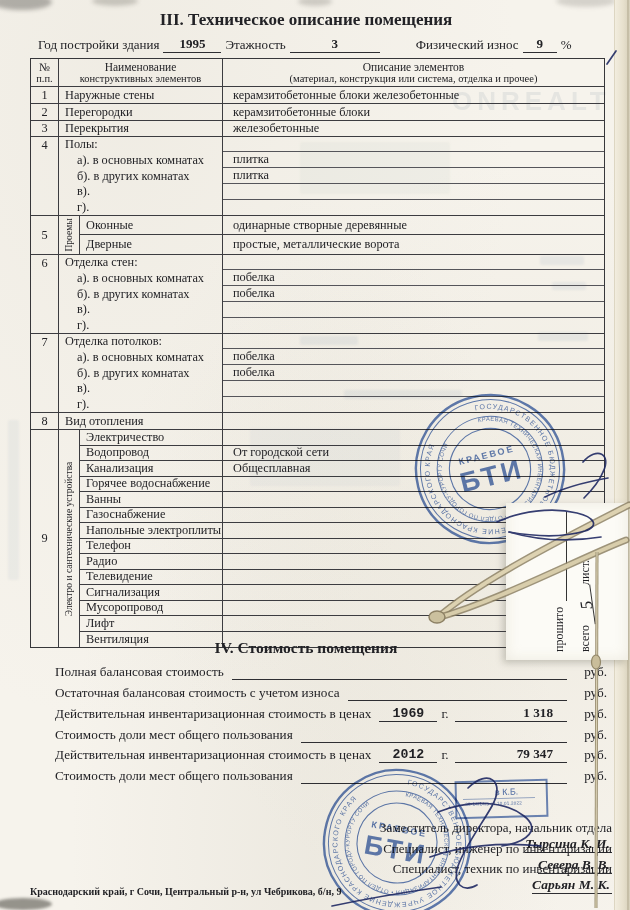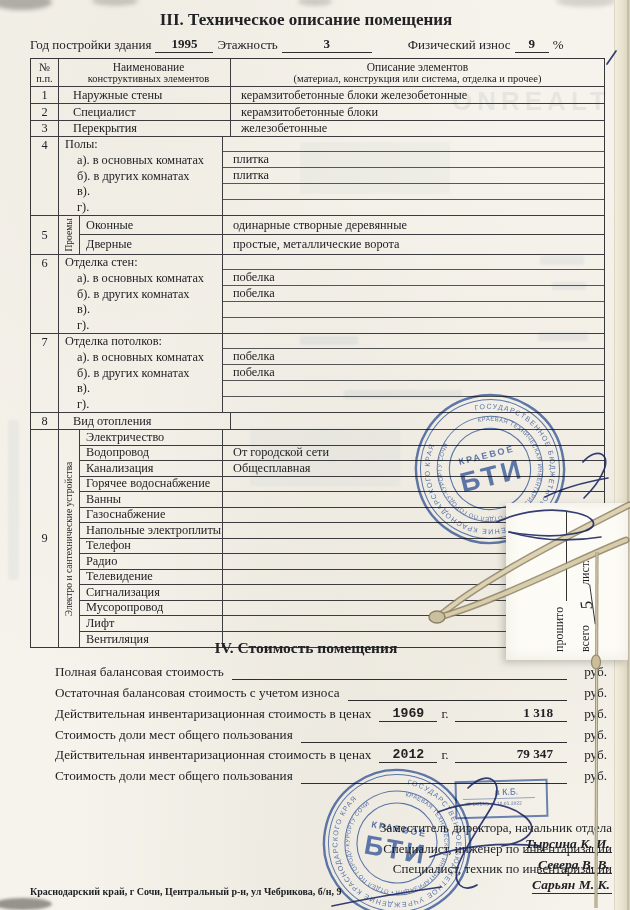--- a/index.html
+++ b/index.html
@@ -27,35 +27,35 @@
   .g4{left:538px;top:332px;width:50px;height:9px;}
   .g5{left:300px;top:336px;width:58px;height:9px;}
   .g6{left:344px;top:390px;width:118px;height:9px;}
   .g7{left:250px;top:428px;width:150px;height:58px;background:rgba(110,135,170,.05);}
   .g8{left:8px;top:420px;width:11px;height:160px;background:rgba(110,135,170,.08);}
   .watermark{position:absolute;left:452px;top:86px;z-index:1;
     font-family:"Liberation Sans","DejaVu Sans",sans-serif;font-weight:bold;
     font-size:26px;letter-spacing:5px;color:rgba(150,160,172,.17);}
   .doc-title{position:absolute;top:10px;left:0;width:612px;text-align:center;
     font-size:17px;font-weight:bold;z-index:5;}
-  .info-row{position:absolute;top:36px;left:30px;width:578px;display:flex;
+  .info-row{position:absolute;top:36px;left:38px;width:578px;display:flex;
     align-items:flex-end;font-size:13px;z-index:5;}
   .info-label{white-space:nowrap;}
   .uval{border-bottom:1.2px solid #2e2e32;text-align:center;font-weight:bold;margin:0 4px;}
   .u-year{width:58px;} .u-floors{width:90px;} .u-wear{width:34px;}
   .ml{margin-left:32px;}
   .tech-table{position:absolute;top:58px;left:30px;width:573px;border:1.4px solid #37373a;
     font-size:12.3px;z-index:5;background:transparent;}
   .trow{display:flex;border-bottom:1px solid #3c3c40;}
   .trow:last-child{border-bottom:none;}
   .cell-num{width:28px;border-right:1px solid #3c3c40;display:flex;align-items:center;
     justify-content:center;box-sizing:border-box;flex:none;}
   .cell-num.top{align-items:flex-start;padding-top:1px;}
   .cell-label{width:164px;border-right:1px solid #3c3c40;display:flex;align-items:center;
-    padding-left:6px;box-sizing:border-box;flex:none;margin-left:8px;}
+    padding-left:6px;box-sizing:border-box;flex:none;}
   .cell-value{flex:1;display:flex;align-items:center;padding-left:10px;box-sizing:border-box;}
   .thead{height:27px;}
   .thead .hc{display:flex;flex-direction:column;align-items:center;justify-content:center;
     line-height:1.05;text-align:center;padding-left:0;}
   .h1{font-size:11.5px;} .h2{font-size:10.5px;}
   .gcol{flex:1;display:flex;flex-direction:column;}
   .gline{flex:1;display:flex;}
   .glabel{width:164px;border-right:1px solid #3c3c40;display:flex;align-items:center;
     box-sizing:border-box;flex:none;}
   .ghead{padding-left:6px;} .gsub{padding-left:18px;}
@@ -155,21 +155,21 @@
       </div>
     </div>
 
   <div class="trow" style="height: 16px;">
         <div class="cell-num">1</div>
         <div class="cell-label">Наружные стены</div>
         <div class="cell-value">керамзитобетонные блоки железобетонные</div>
       </div>
       <div class="trow" style="height: 16px;">
         <div class="cell-num">2</div>
-        <div class="cell-label">Специалист</div>
+        <div class="cell-label">Перегородки</div>
         <div class="cell-value">керамзитобетонные блоки</div>
       </div>
       <div class="trow" style="height: 15px;">
         <div class="cell-num">3</div>
         <div class="cell-label">Перекрытия</div>
         <div class="cell-value">железобетонные</div>
       </div>
       <div class="trow" style="height: 78px;">
         <div class="cell-num top">4</div>
         <div class="gcol">

